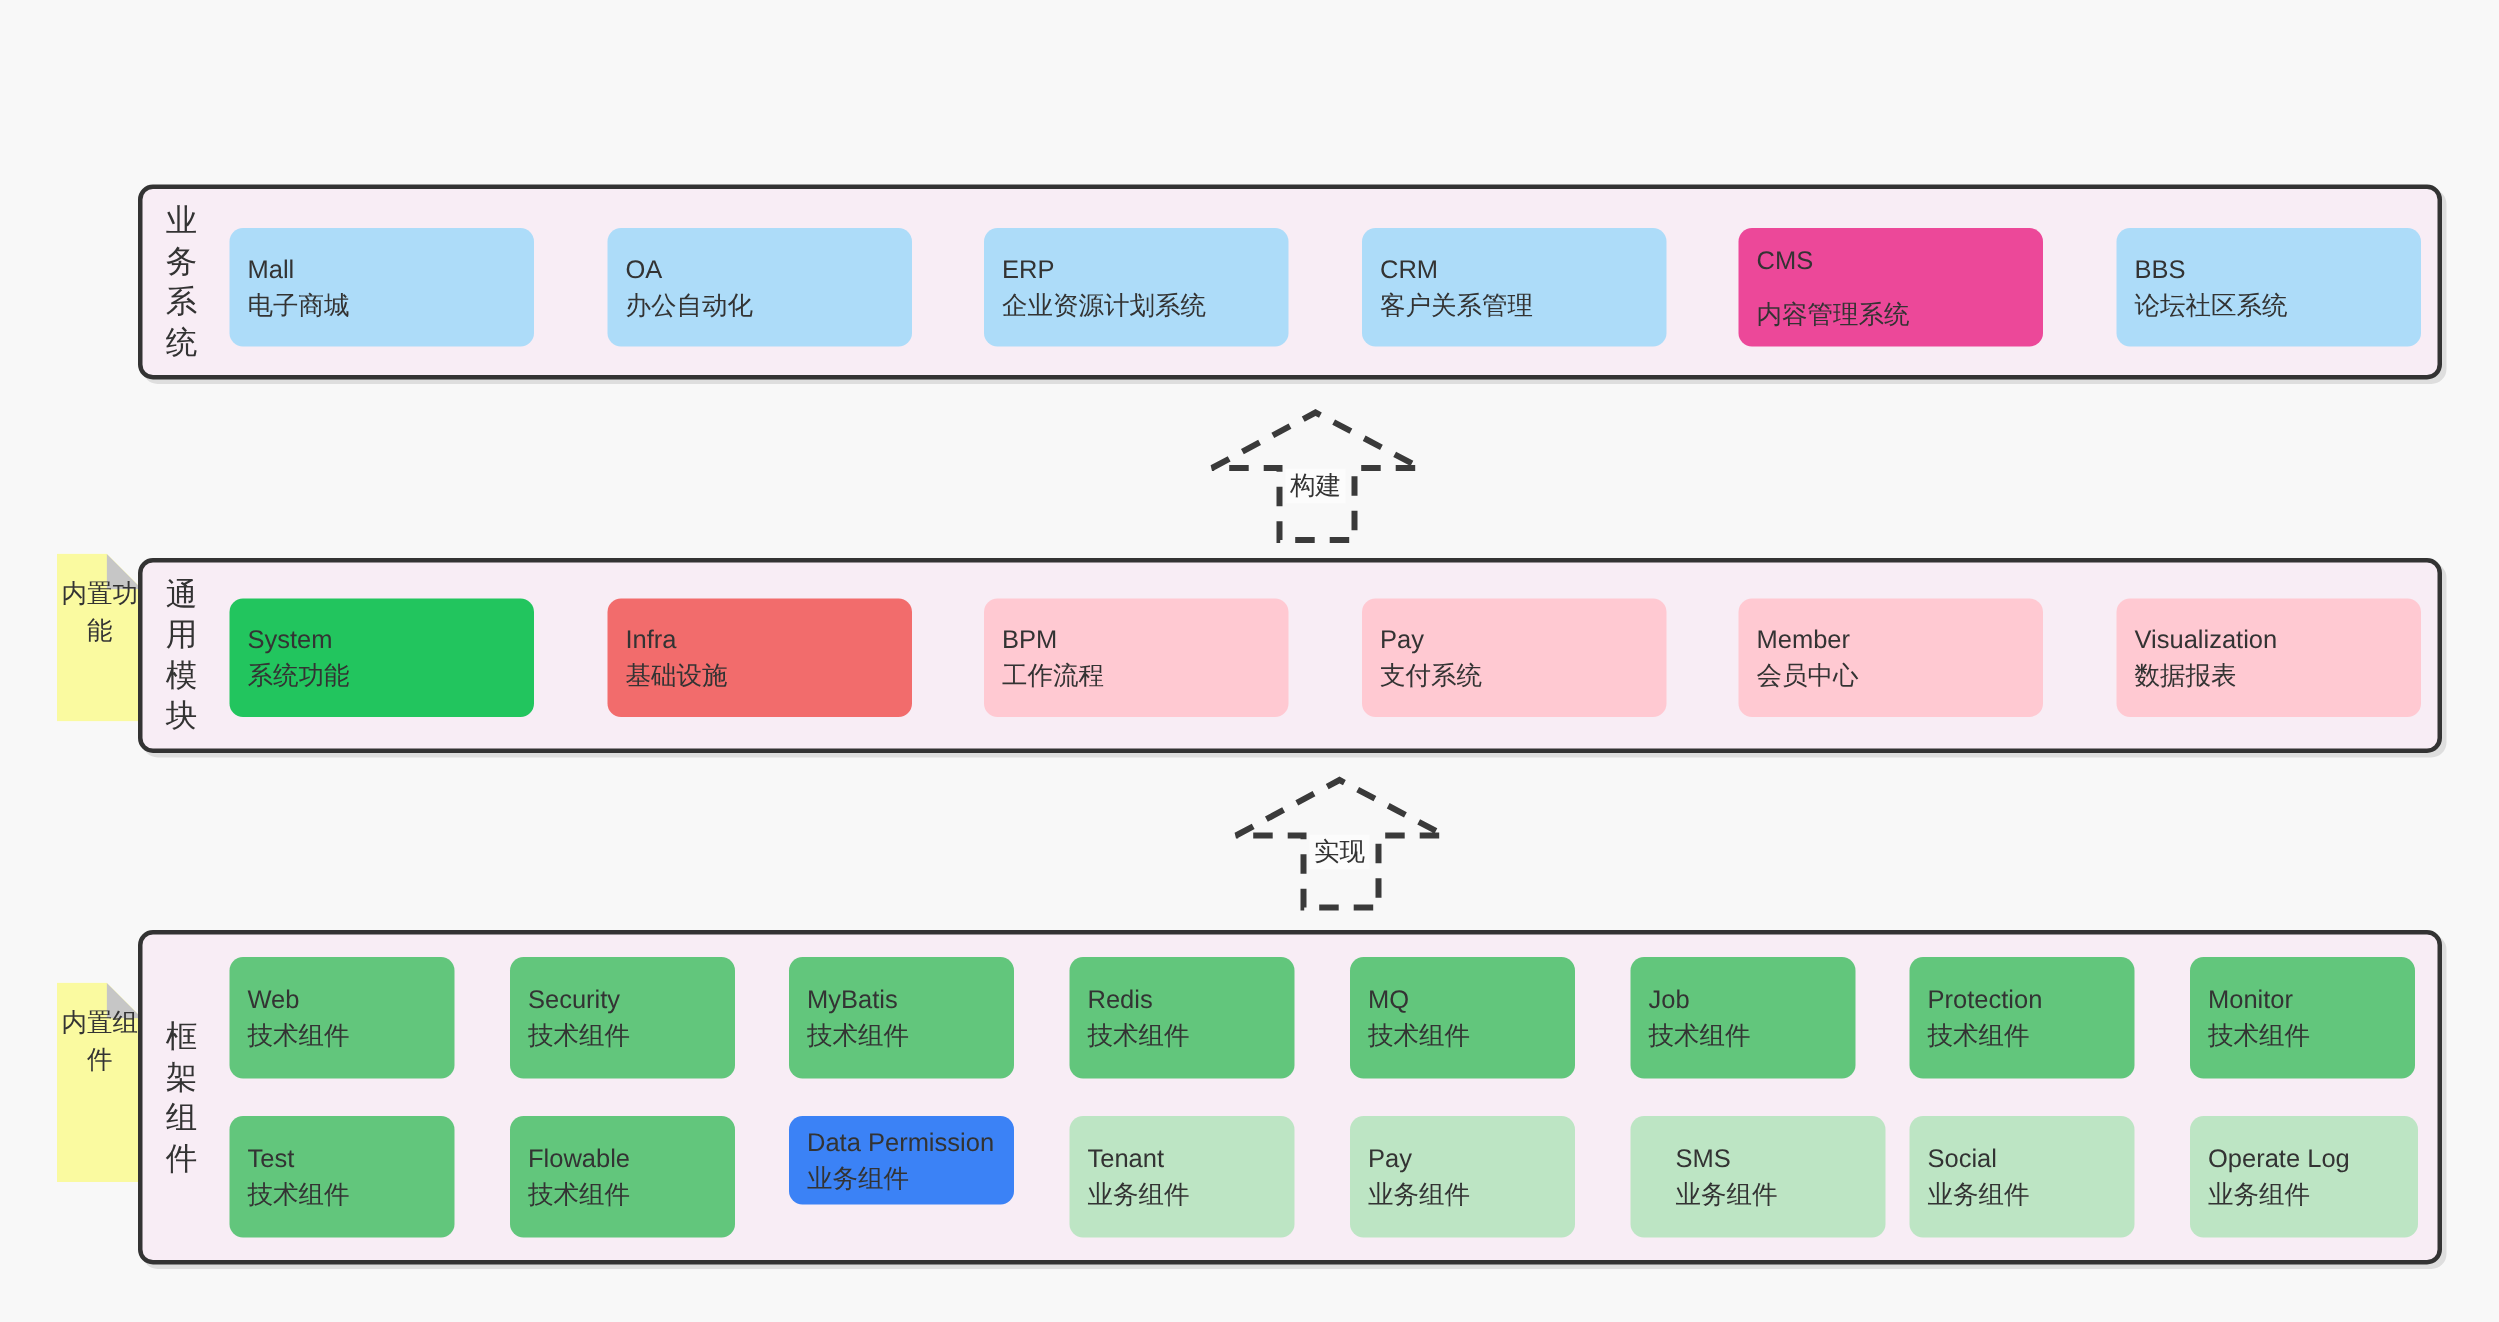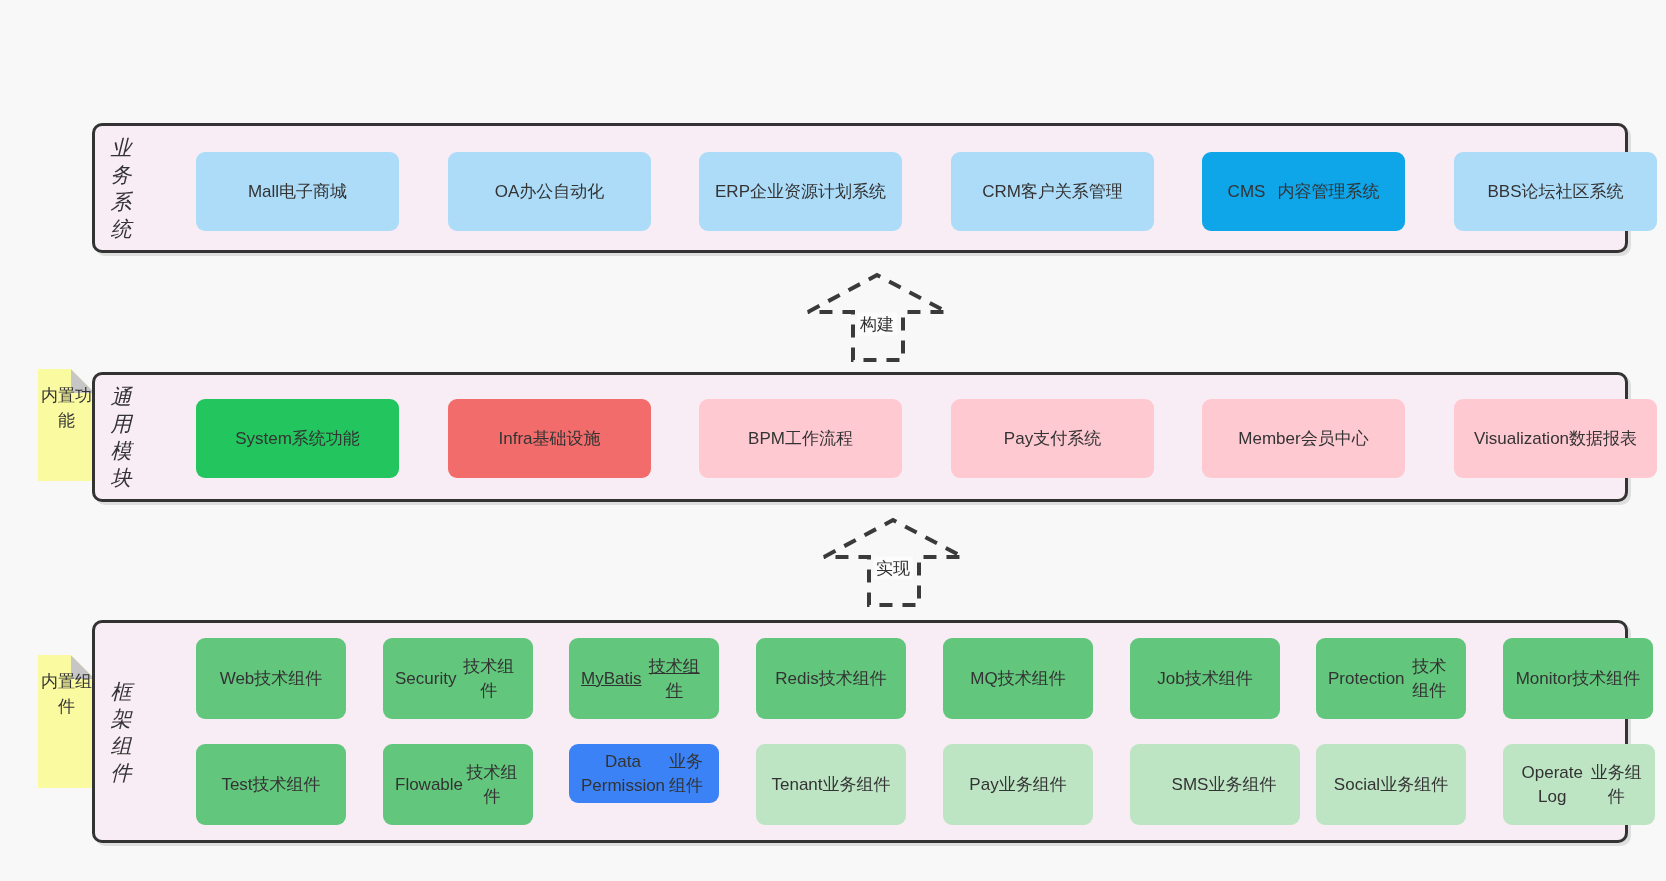--- a/index.html
+++ b/index.html
@@ -12,27 +12,27 @@
     box-shadow:3px 3px 0 rgba(0,0,0,0.10);
     z-index:1;
   }
   .panel-business  { top:123px; height:130px; }
   .panel-modules   { top:372px; height:130px; }
   .panel-framework { top:620px; height:223px; }
 
   .v-label {
     position:absolute; left:11px; top:50%; transform:translateY(-50%);
     width:30px; font-size:21px; line-height:27px; text-align:center;
-    word-break:break-all; color:#333;font-style:italic;
+    word-break:break-all; color:#333;
   }
 
   .box {
     position:absolute; border-radius:9px; box-sizing:border-box;
-    display:flex; flex-direction:row; align-items:center; justify-content:center;
-    padding:2px 12px; color:#333;margin-left:43px;
+    display:flex; flex-direction:column; align-items:flex-start; justify-content:center;
+    padding:2px 12px; color:#333;
   }
   .box-title, .box-sub { font-size:17px; line-height:24px; text-align:center; white-space:normal; }
 
   .note {
     position:absolute; left:38px; width:57px; z-index:0;
     display:flex; justify-content:center;
     clip-path: polygon(0 0, calc(100% - 24px) 0, 100% 24px, 100% 100%, 0 100%);
   }
   .note-1 { top:369px; height:112px; }
   .note-2 { top:655px; height:133px; }
@@ -83,21 +83,21 @@
         <div class="box-sub">办公自动化</div>
       </div>
       <div class="box" style="left: 561px; top: 26px; width: 203px; height: 79px; background: rgb(173, 220, 249);">
         <div class="box-title">ERP</div>
         <div class="box-sub">企业资源计划系统</div>
       </div>
       <div class="box" style="left: 813px; top: 26px; width: 203px; height: 79px; background: rgb(173, 220, 249);">
         <div class="box-title">CRM</div>
         <div class="box-sub">客户关系管理</div>
       </div>
-      <div class="box" style="left: 1064px; top: 26px; width: 203px; height: 79px; background: #0ea5e9; gap: 12px;">
+      <div class="box" style="left: 1064px; top: 26px; width: 203px; height: 79px; background: #ec4899; gap: 12px;">
         <div class="box-title">CMS</div>
         <div class="box-sub">内容管理系统</div>
       </div>
       <div class="box" style="left: 1316px; top: 26px; width: 203px; height: 79px; background: rgb(173, 220, 249);">
         <div class="box-title">BBS</div>
         <div class="box-sub">论坛社区系统</div>
       </div>
     </section>
 
   <section class="panel panel-modules" style="background: rgb(248, 237, 245); border-color: rgb(51, 51, 51);">
@@ -131,21 +131,21 @@
   <section class="panel panel-framework" style="background: rgb(248, 237, 245); border-color: rgb(51, 51, 51);">
     <div class="v-label">框架组件</div>
   <div class="box" style="left: 58px; top: 15px; width: 150px; height: 81px; background: rgb(98, 198, 124);">
         <div class="box-title">Web</div>
         <div class="box-sub">技术组件</div>
       </div>
       <div class="box" style="left: 245px; top: 15px; width: 150px; height: 81px; background: rgb(98, 198, 124);">
         <div class="box-title">Security</div>
         <div class="box-sub">技术组件</div>
       </div>
-      <div class="box" style="left: 431px; top: 15px; width: 150px; height: 81px; background: rgb(98, 198, 124); text-decoration: underline;">
+      <div class="box" style="left: 431px; top: 15px; width: 150px; height: 81px; background: rgb(98, 198, 124);">
         <div class="box-title">MyBatis</div>
         <div class="box-sub">技术组件</div>
       </div>
       <div class="box" style="left: 618px; top: 15px; width: 150px; height: 81px; background: rgb(98, 198, 124);">
         <div class="box-title">Redis</div>
         <div class="box-sub">技术组件</div>
       </div>
       <div class="box" style="left: 805px; top: 15px; width: 150px; height: 81px; background: rgb(98, 198, 124);">
         <div class="box-title">MQ</div>
         <div class="box-sub">技术组件</div>

